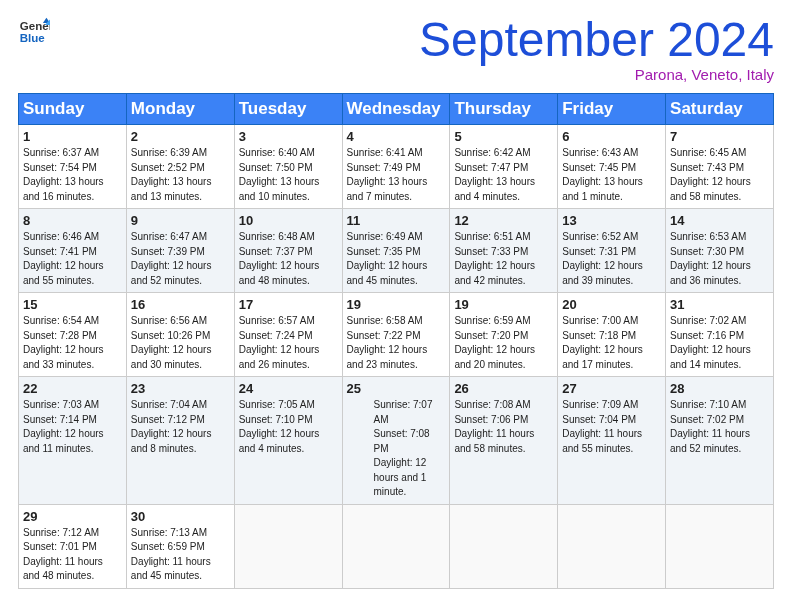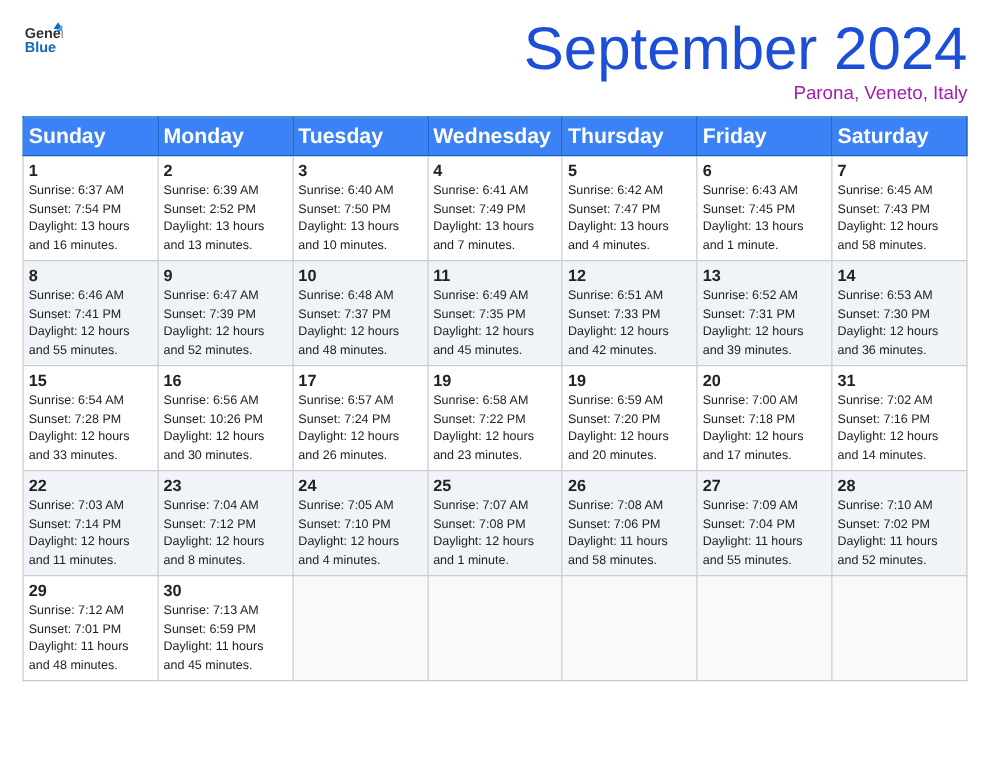--- a/index.html
+++ b/index.html
@@ -263,21 +263,21 @@
 Daylight: 12 hours and 8 minutes.</div>
           </td>
           <td>
             <span class="day-num">24</span>
             <div class="day-info" style="white-space: pre-line;">Sunrise: 7:05 AM
 Sunset: 7:10 PM
 Daylight: 12 hours and 4 minutes.</div>
           </td>
           <td>
             <span class="day-num">25</span>
-            <div class="day-info" style="white-space: pre-line;">Sunrise: 7:07 AM
+            <div class="day-info" style="white-space: pre-line; margin-left: 27px;">Sunrise: 7:07 AM
 Sunset: 7:08 PM
 Daylight: 12 hours and 1 minute.</div>
           </td>
           <td>
             <span class="day-num">26</span>
             <div class="day-info" style="white-space: pre-line;">Sunrise: 7:08 AM
 Sunset: 7:06 PM
 Daylight: 11 hours and 58 minutes.</div>
           </td>
           <td>

